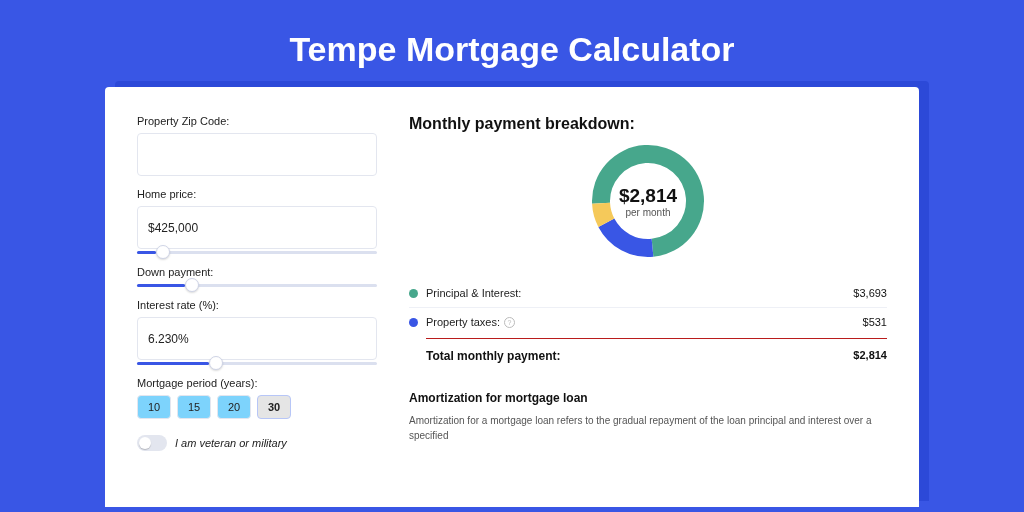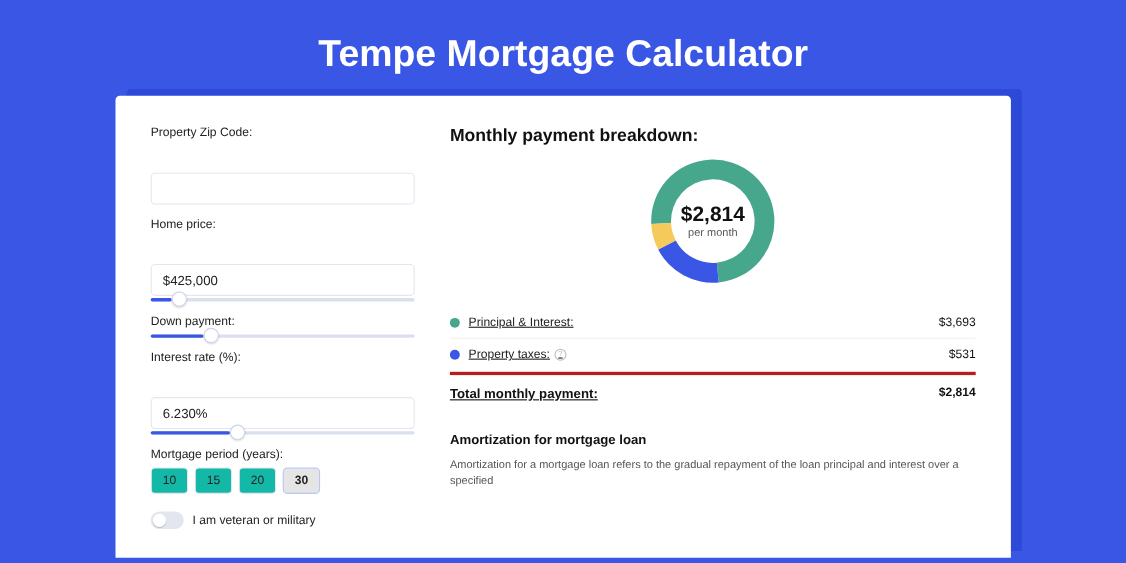--- a/index.html
+++ b/index.html
@@ -27,29 +27,28 @@
     height: 420px;
     overflow: hidden;
     box-shadow: 10px -6px 0 0 #2c49d8;
   }
   .left-col { width: 240px; flex-shrink: 0; margin-right: 32px; }
   .right-col { flex: 1; }
   .form-group { margin-bottom: 12px; }
   .label { font-size: 11px; color: #222; margin-bottom: 6px; display: block; }
   .input {
     width: 100%;
-    height: 29px;
+    height: 43px;
     border: 1px solid #e3e6ef;
     border-radius: 4px;
     padding: 0 10px;
     font-size: 12px;
     color: #222;
     background: #fff;
     outline: none;
-    margin-top: 24px;
   }
   .input-row { display: flex; gap: 8px; }
   .input-row .input:first-child { flex: 2; }
   .input-row .input:last-child { flex: 1; }
   .slider-track {
     height: 3px;
     background: #dbe0ef;
     margin-top: 2px;
     position: relative;
     border-radius: 2px;
@@ -67,31 +66,31 @@
     background: #fff;
     border: 1px solid #cfd4e6;
     border-radius: 50%;
     box-shadow: 0 1px 2px rgba(0,0,0,0.15);
   }
   .period-row { display: flex; gap: 6px; margin-top: 4px; }
   .period-btn {
     width: 34px;
     height: 24px;
     border: 1px solid #e3e6ef;
-    background: #14b8a6;
+    background: #7dd3fc;
     font-size: 11px;
     color: #222;
     border-radius: 4px;
     cursor: pointer;
     display: flex;
     align-items: center;
     justify-content: center;
   }
   .period-btn.active { background: #e5e5e5; border-color: #b7c6f7; font-weight: 600; }
-  .toggle-row { display: flex; align-items: center; gap: 8px; margin-top: 16px; }
+  .toggle-row { display: flex; align-items: center; gap: 8px; margin-top: 16px; font-style: italic; }
   .toggle {
     width: 30px;
     height: 16px;
     background: #e3e6ef;
     border-radius: 10px;
     position: relative;
     cursor: pointer;
   }
   .toggle-knob {
     width: 12px;
@@ -131,30 +130,31 @@
     width: 11px; height: 11px;
     border: 1px solid #bbb;
     border-radius: 50%;
     display: inline-flex;
     align-items: center;
     justify-content: center;
     font-size: 7px;
     color: #bbb;
     margin-left: 4px;
   }
-  .legend-label { flex: 1; display: flex; align-items: center; text-decoration: underline; }
+  .legend-label { flex: 1; display: flex; align-items: center; }
   .legend-value { font-size: 11px; color: #111; }
   .total-row {
     display: flex;
     padding: 10px 0 14px;
     font-size: 12px;
     font-weight: 700;
     color: #111;
-    border-top: 3px solid #b91c1c;
+    border-top: 1px solid #b91c1c;
     margin-top: 2px;
+    margin-left: 17px;
   }
   .total-row .legend-label { flex: 1; }
   .amort-title { font-size: 12px; font-weight: 700; color: #111; margin: 14px 0 8px; }
   .amort-text { font-size: 10px; color: #555; line-height: 1.5; }
 </style>
 </head>
 <body>
 
 <h1 class="page-title">Tempe Mortgage Calculator</h1>
 

